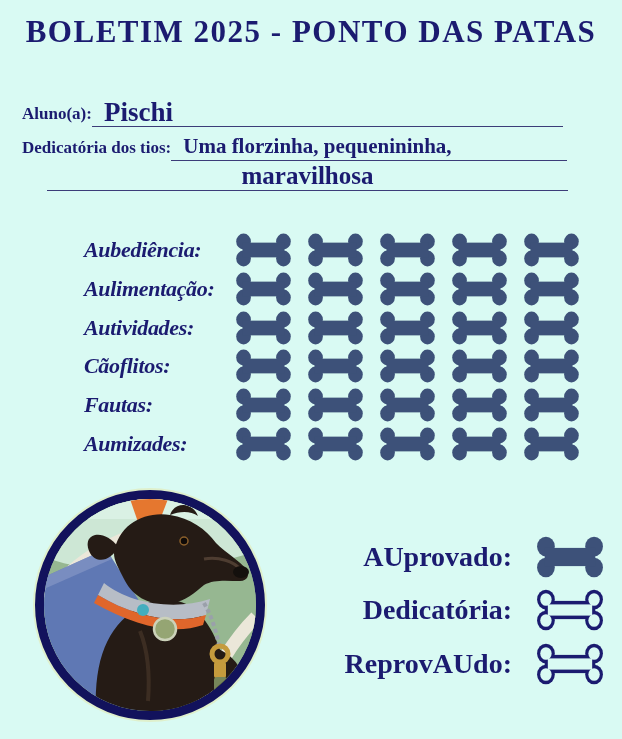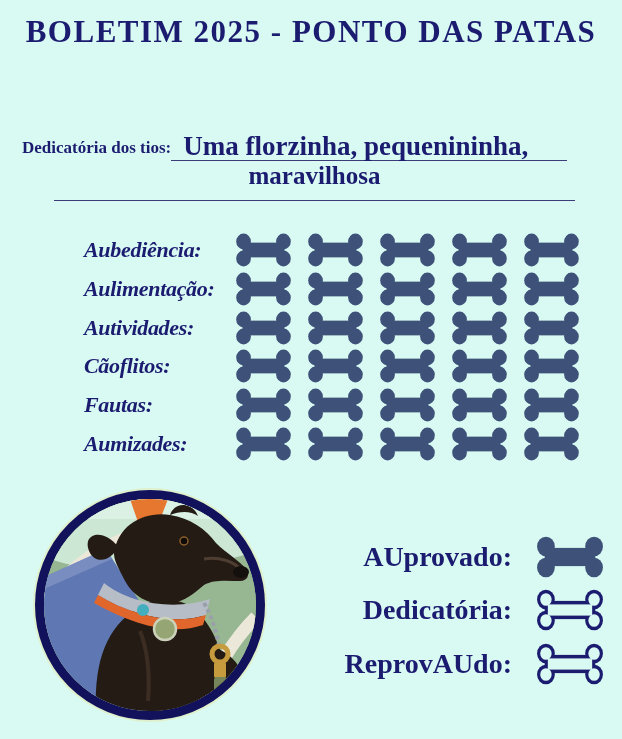--- a/index.html
+++ b/index.html
@@ -30,26 +30,26 @@
   .field-row{position:absolute;display:flex;align-items:flex-end;}
   .field-row .flabel{font-weight:bold;font-size:17px;white-space:nowrap;padding-bottom:3px;}
   .field-row .fvalue-box{
     flex:1;border-bottom:1.5px solid var(--line);
     padding:0 0 0 12px;min-height:30px;display:flex;align-items:flex-end;
   }
   .field-row .fvalue{font-weight:bold;white-space:nowrap;}
   .student-row{left:22px;top:96px;width:541px;}
   .student-row .fvalue{font-size:27px;line-height:28px;}
   .dedication-row{left:22px;top:130px;width:545px;}
-  .dedication-row .fvalue{font-size:27px;line-height:27px;}
+  .dedication-row .fvalue{font-size:21px;line-height:27px;}
   .dedication-line2{
-    position:absolute;left:54px;top:162px;width:521px;
+    position:absolute;left:47px;top:162px;width:521px;
     border-bottom:1.5px solid var(--line);
     text-align:center;font-weight:bold;font-size:25px;line-height:27px;
-    padding-bottom:11px;
+    padding-bottom:1px;
   }
 
   
   .ratings{position:absolute;left:84px;top:231px;width:510px;}
   .rating-row{height:38.7px;display:flex;align-items:center;font-style:italic;}
   .rating-row .rlabel{
     width:148px;font-weight:bold;font-size:22px;white-space:nowrap;
     letter-spacing:-0.3px;
   }
   .rating-row .bones{display:flex;gap:9px;align-items:center;}
@@ -74,20 +74,26 @@
   .legend-row .llabel{font-weight:bold;font-size:28px;white-space:nowrap;}
   .legend-row .lbone svg{width:76px;height:42px;display:block;}
 </style>
 </head>
 <body>
 
 <div class="page">
 
   <h1 class="title">BOLETIM 2025 - PONTO DAS PATAS</h1>
 
+  <div class="field-row student-row">
+    <span class="flabel">Aluno(a):</span>
+    <span class="fvalue-box">
+      <span class="fvalue">Pischi</span>
+    </span>
+  </div>
 
   <div class="field-row dedication-row">
     <span class="flabel">Dedicatória dos tios:</span>
     <span class="fvalue-box">
       <span class="fvalue">Uma florzinha, pequenininha,</span>
     </span>
   </div>
   <div class="dedication-line2">maravilhosa</div>
 
   <div class="ratings">

